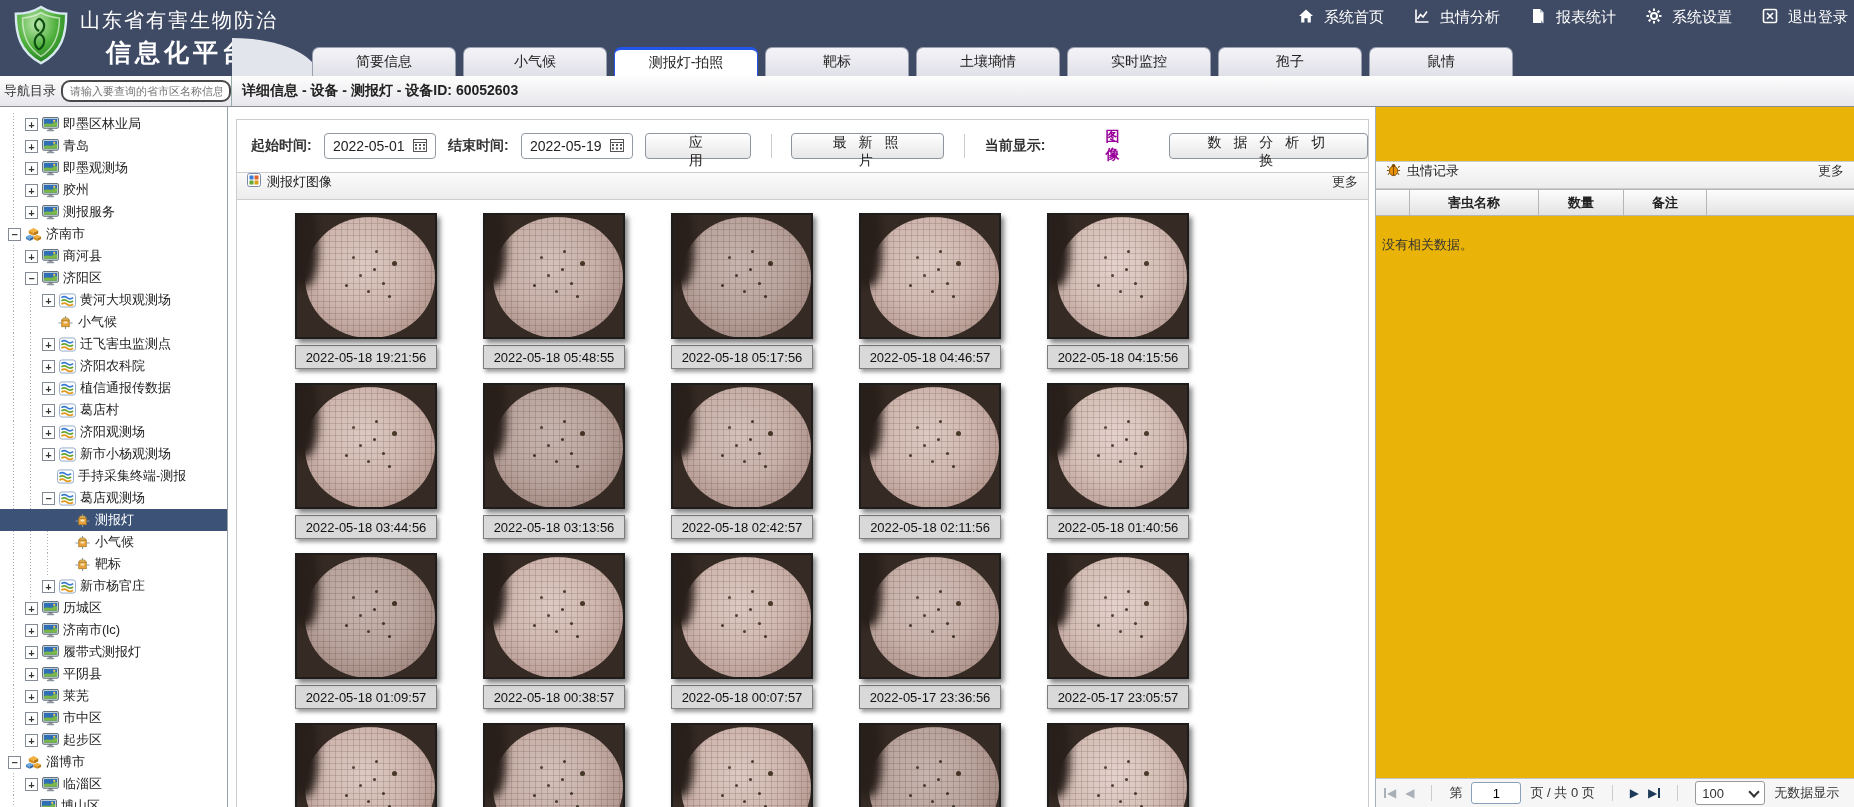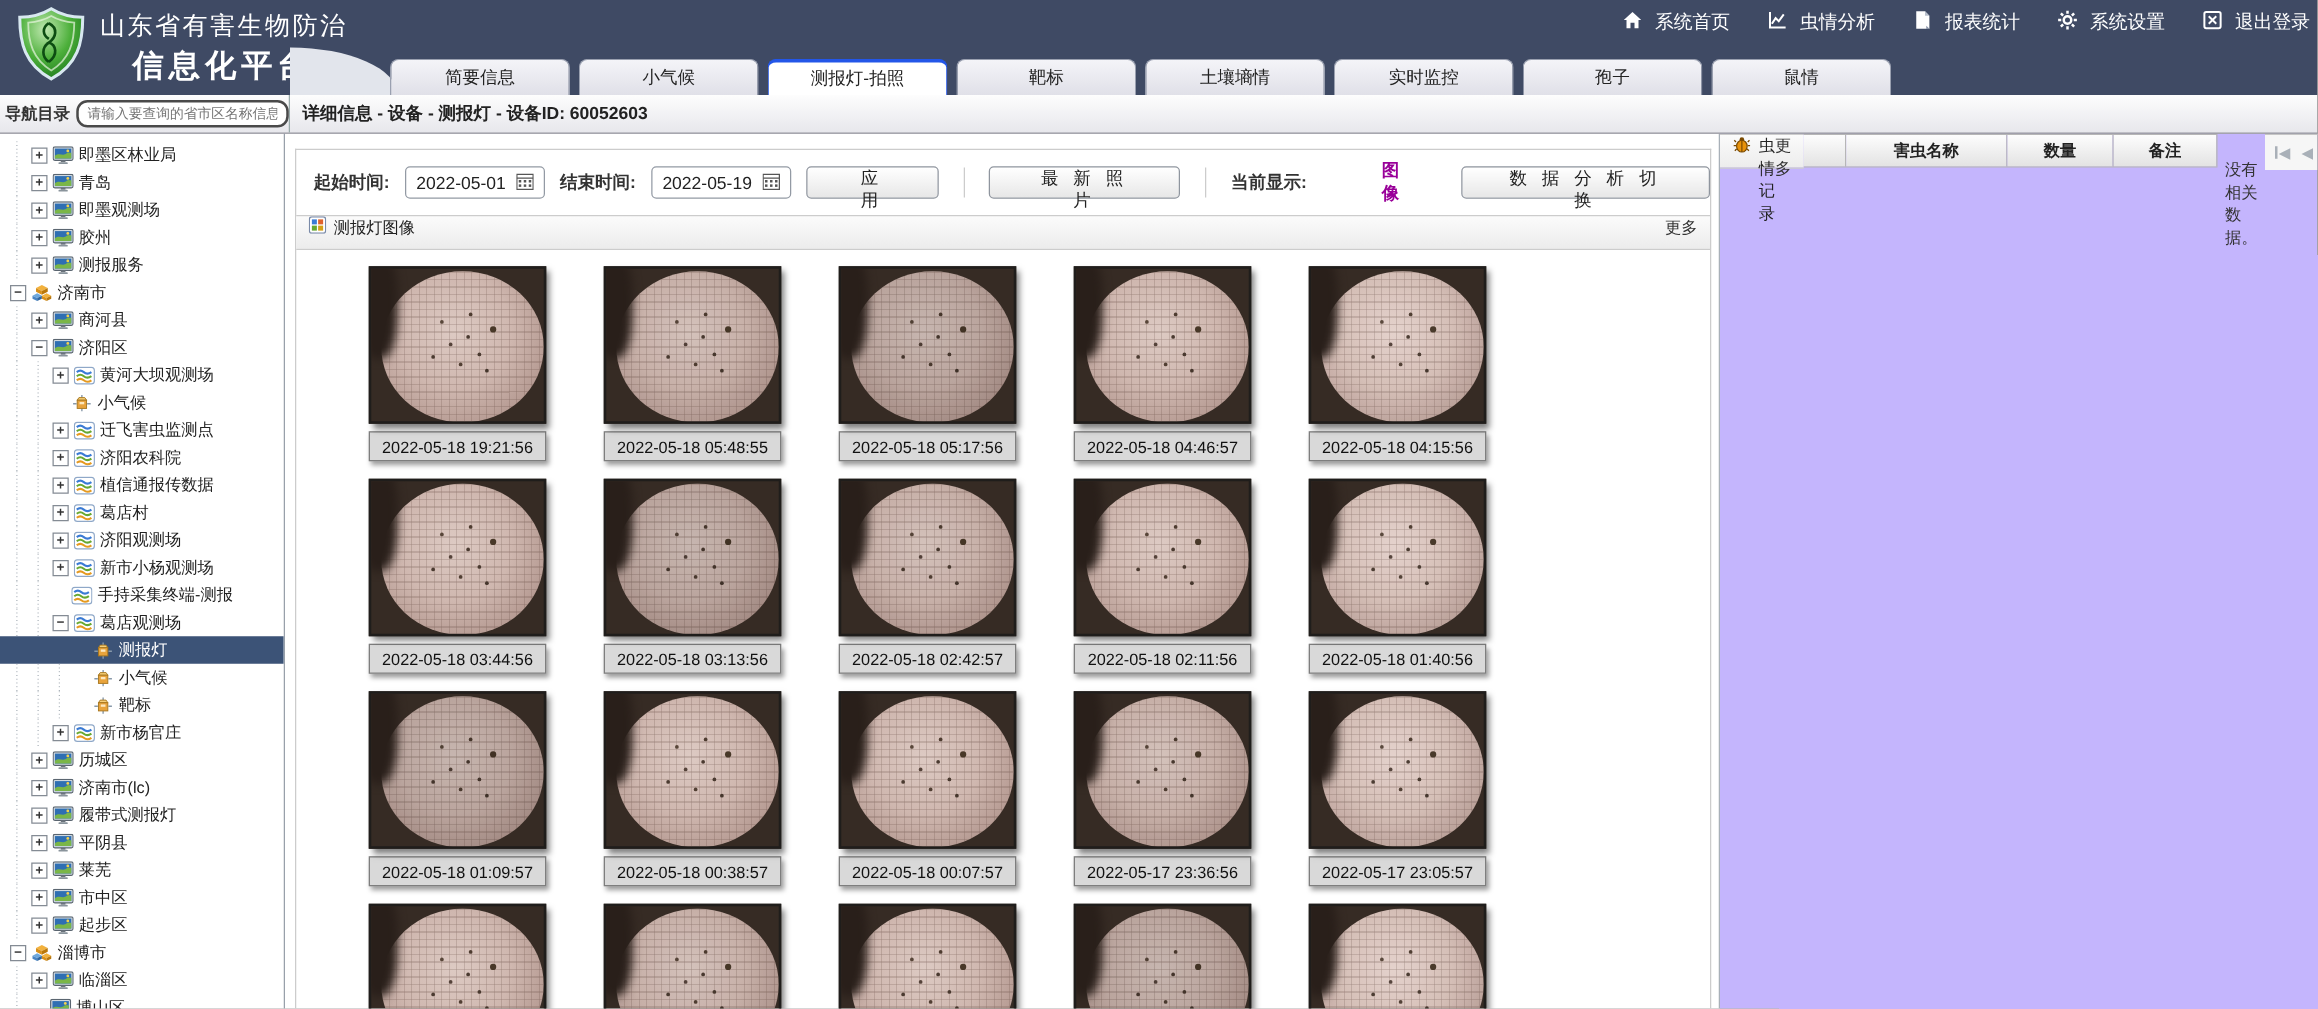--- a/index.html
+++ b/index.html
@@ -20,21 +20,21 @@
   .tab{width:142px;height:28px;display:flex;align-items:center;justify-content:center;
     background:linear-gradient(#f4f4f8,#e0e0e8);border:1px solid #9aa0b0;border-bottom:none;
     border-radius:7px 7px 0 0;font-size:14px;color:#222;cursor:pointer;}
   .tab.active{background:#fff;border:1px solid #2356e8;border-bottom:none;border-top:3px solid #2356e8;height:26px;}
 
   
   .subbar{display:flex;height:30px;background:linear-gradient(#fdfdfd,#e7e7ec);
     border-bottom:1px solid #8b8b95;position:relative;z-index:1;}
   .navdir-cell{width:227px;flex:none;display:flex;align-items:center;gap:5px;padding-left:4px;
     border-right:1px solid #9aa;}
-  .navdir-label{font-size:13px;font-weight:bold;color:#333;white-space:nowrap;}
+  .navdir-label{font-size:13px;font-weight:normal;color:#333;white-space:nowrap;}
   .tree-search{width:152px;height:18px;border:2px solid #4a4a4a;border-radius:9px;
     font-size:11px;padding:0 7px;outline:none;background:#fff;}
   .crumb-cell{flex:1;display:flex;align-items:center;padding-left:10px;font-size:14px;font-weight:bold;color:#222;}
 
   
   .layout{display:flex;height:700px;}
 
   
   .sidebar{width:227px;flex:none;background:#fff;border-right:1px solid #98a0aa;overflow:hidden;position:relative;}
   .tree{padding-top:6px;font-size:13px;}
@@ -78,21 +78,21 @@
     box-shadow:9px 14px 0 #4a3a30,-14px 6px 0 #55433a,20px -6px 0 1px #483828,-6px 22px 0 #513f33,
       15px 27px 0 #45362c,-21px -12px 0 #584639,2px -18px 0 #4e3c30,-28px 16px 0 #4a3a30;}
   .cell:nth-child(3n+2) .circ{filter:brightness(.96);}
   .cell:nth-child(4n+3) .circ{filter:brightness(.90);}
   .cell:nth-child(5n) .circ{filter:brightness(1.04) saturate(.9);}
   .stamp{width:140px;height:22px;margin-top:6px;background:#d9d9d9;border:1px solid #7e7e7e;
     box-shadow:2px 3px 4px rgba(0,0,0,.4);font-size:13px;color:#111;
     display:flex;align-items:center;justify-content:center;}
 
   
-  .rightpanel{width:478px;flex:none;background:#c4b5fd;display:flex;}
+  .rightpanel{width:478px;flex:none;background:#eab308;display:flex;flex-direction:column;}
   .rp-top-gap{height:54px;flex:none;}
   .rec-head-row{display:flex;height:25px;flex:none;border-top:1px solid #b6b6b6;border-bottom:1px solid #b6b6b6;}
   .th{background:linear-gradient(#fdfdfd,#e3e3e3);border-right:1px solid #b6b6b6;
     display:flex;align-items:center;justify-content:center;font-size:13px;font-weight:bold;color:#222;}
   .th:nth-child(1){width:33px;flex:none;}
   .th:nth-child(2){width:128px;flex:none;}
   .th:nth-child(3){width:84px;flex:none;}
   .th:nth-child(4){width:82px;flex:none;}
   .th:nth-child(5){flex:1;border-right:none;}
   .empty-text{padding:20px 6px;font-size:13px;color:#333;}

